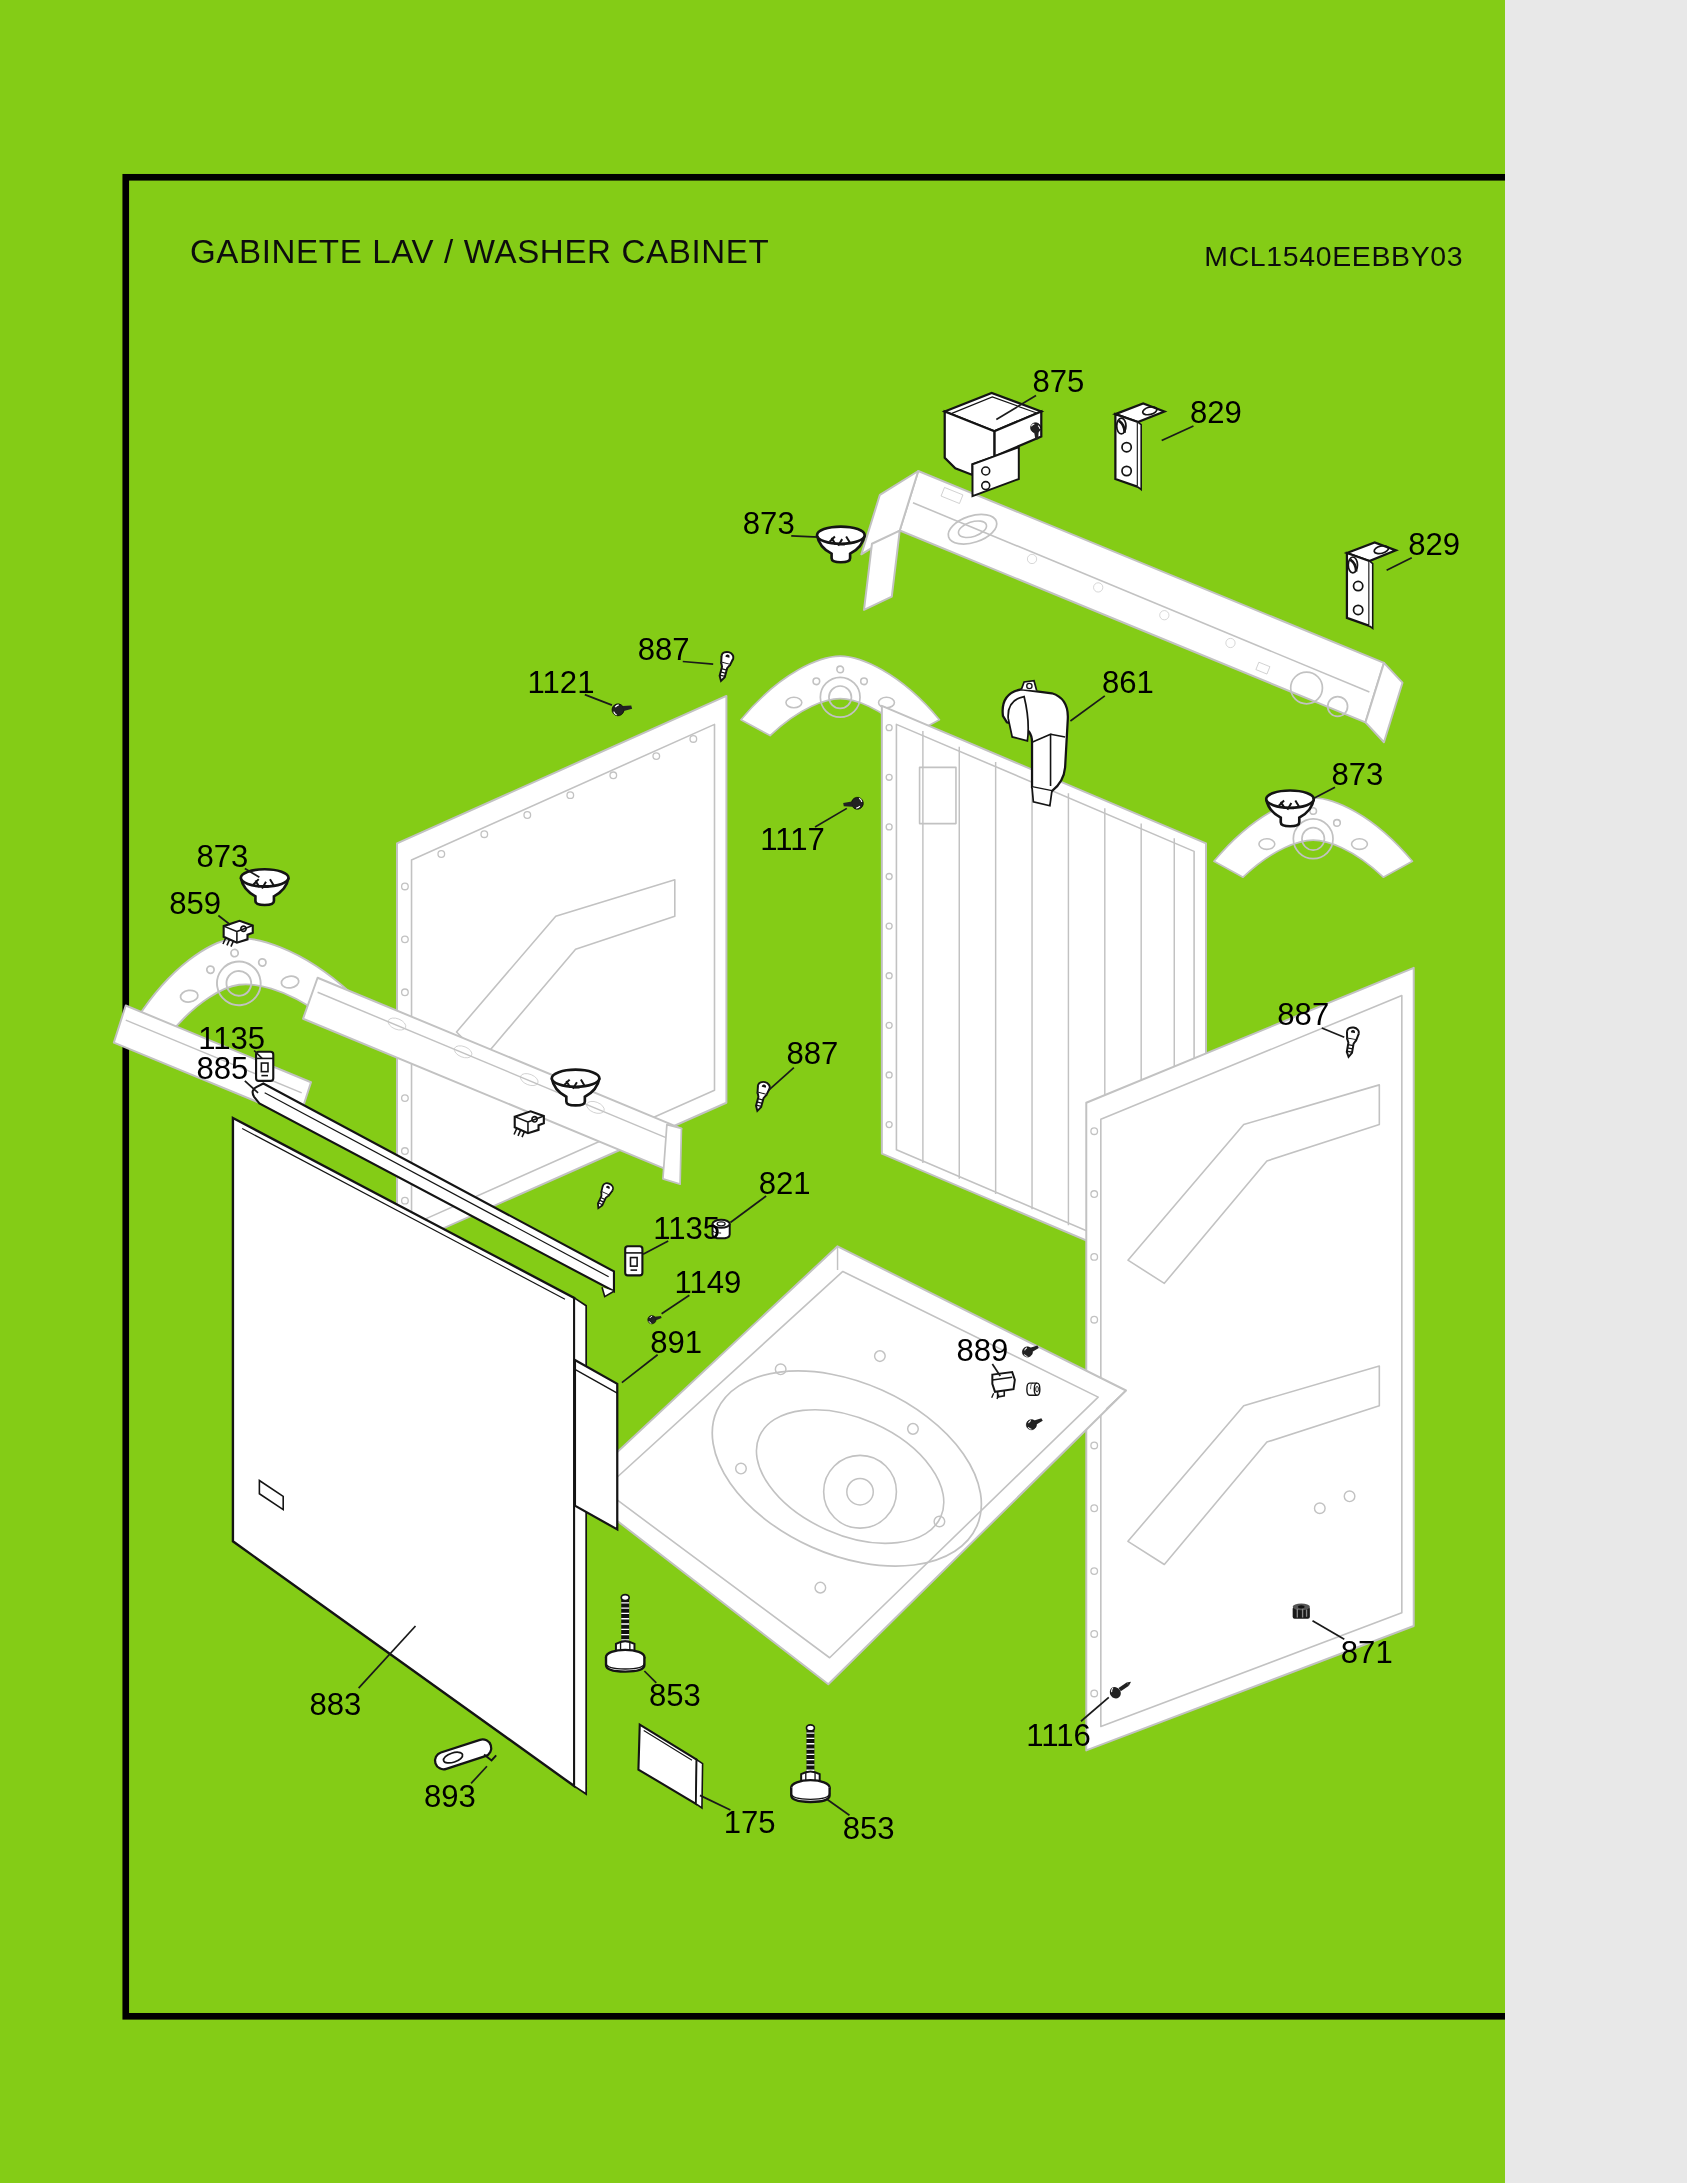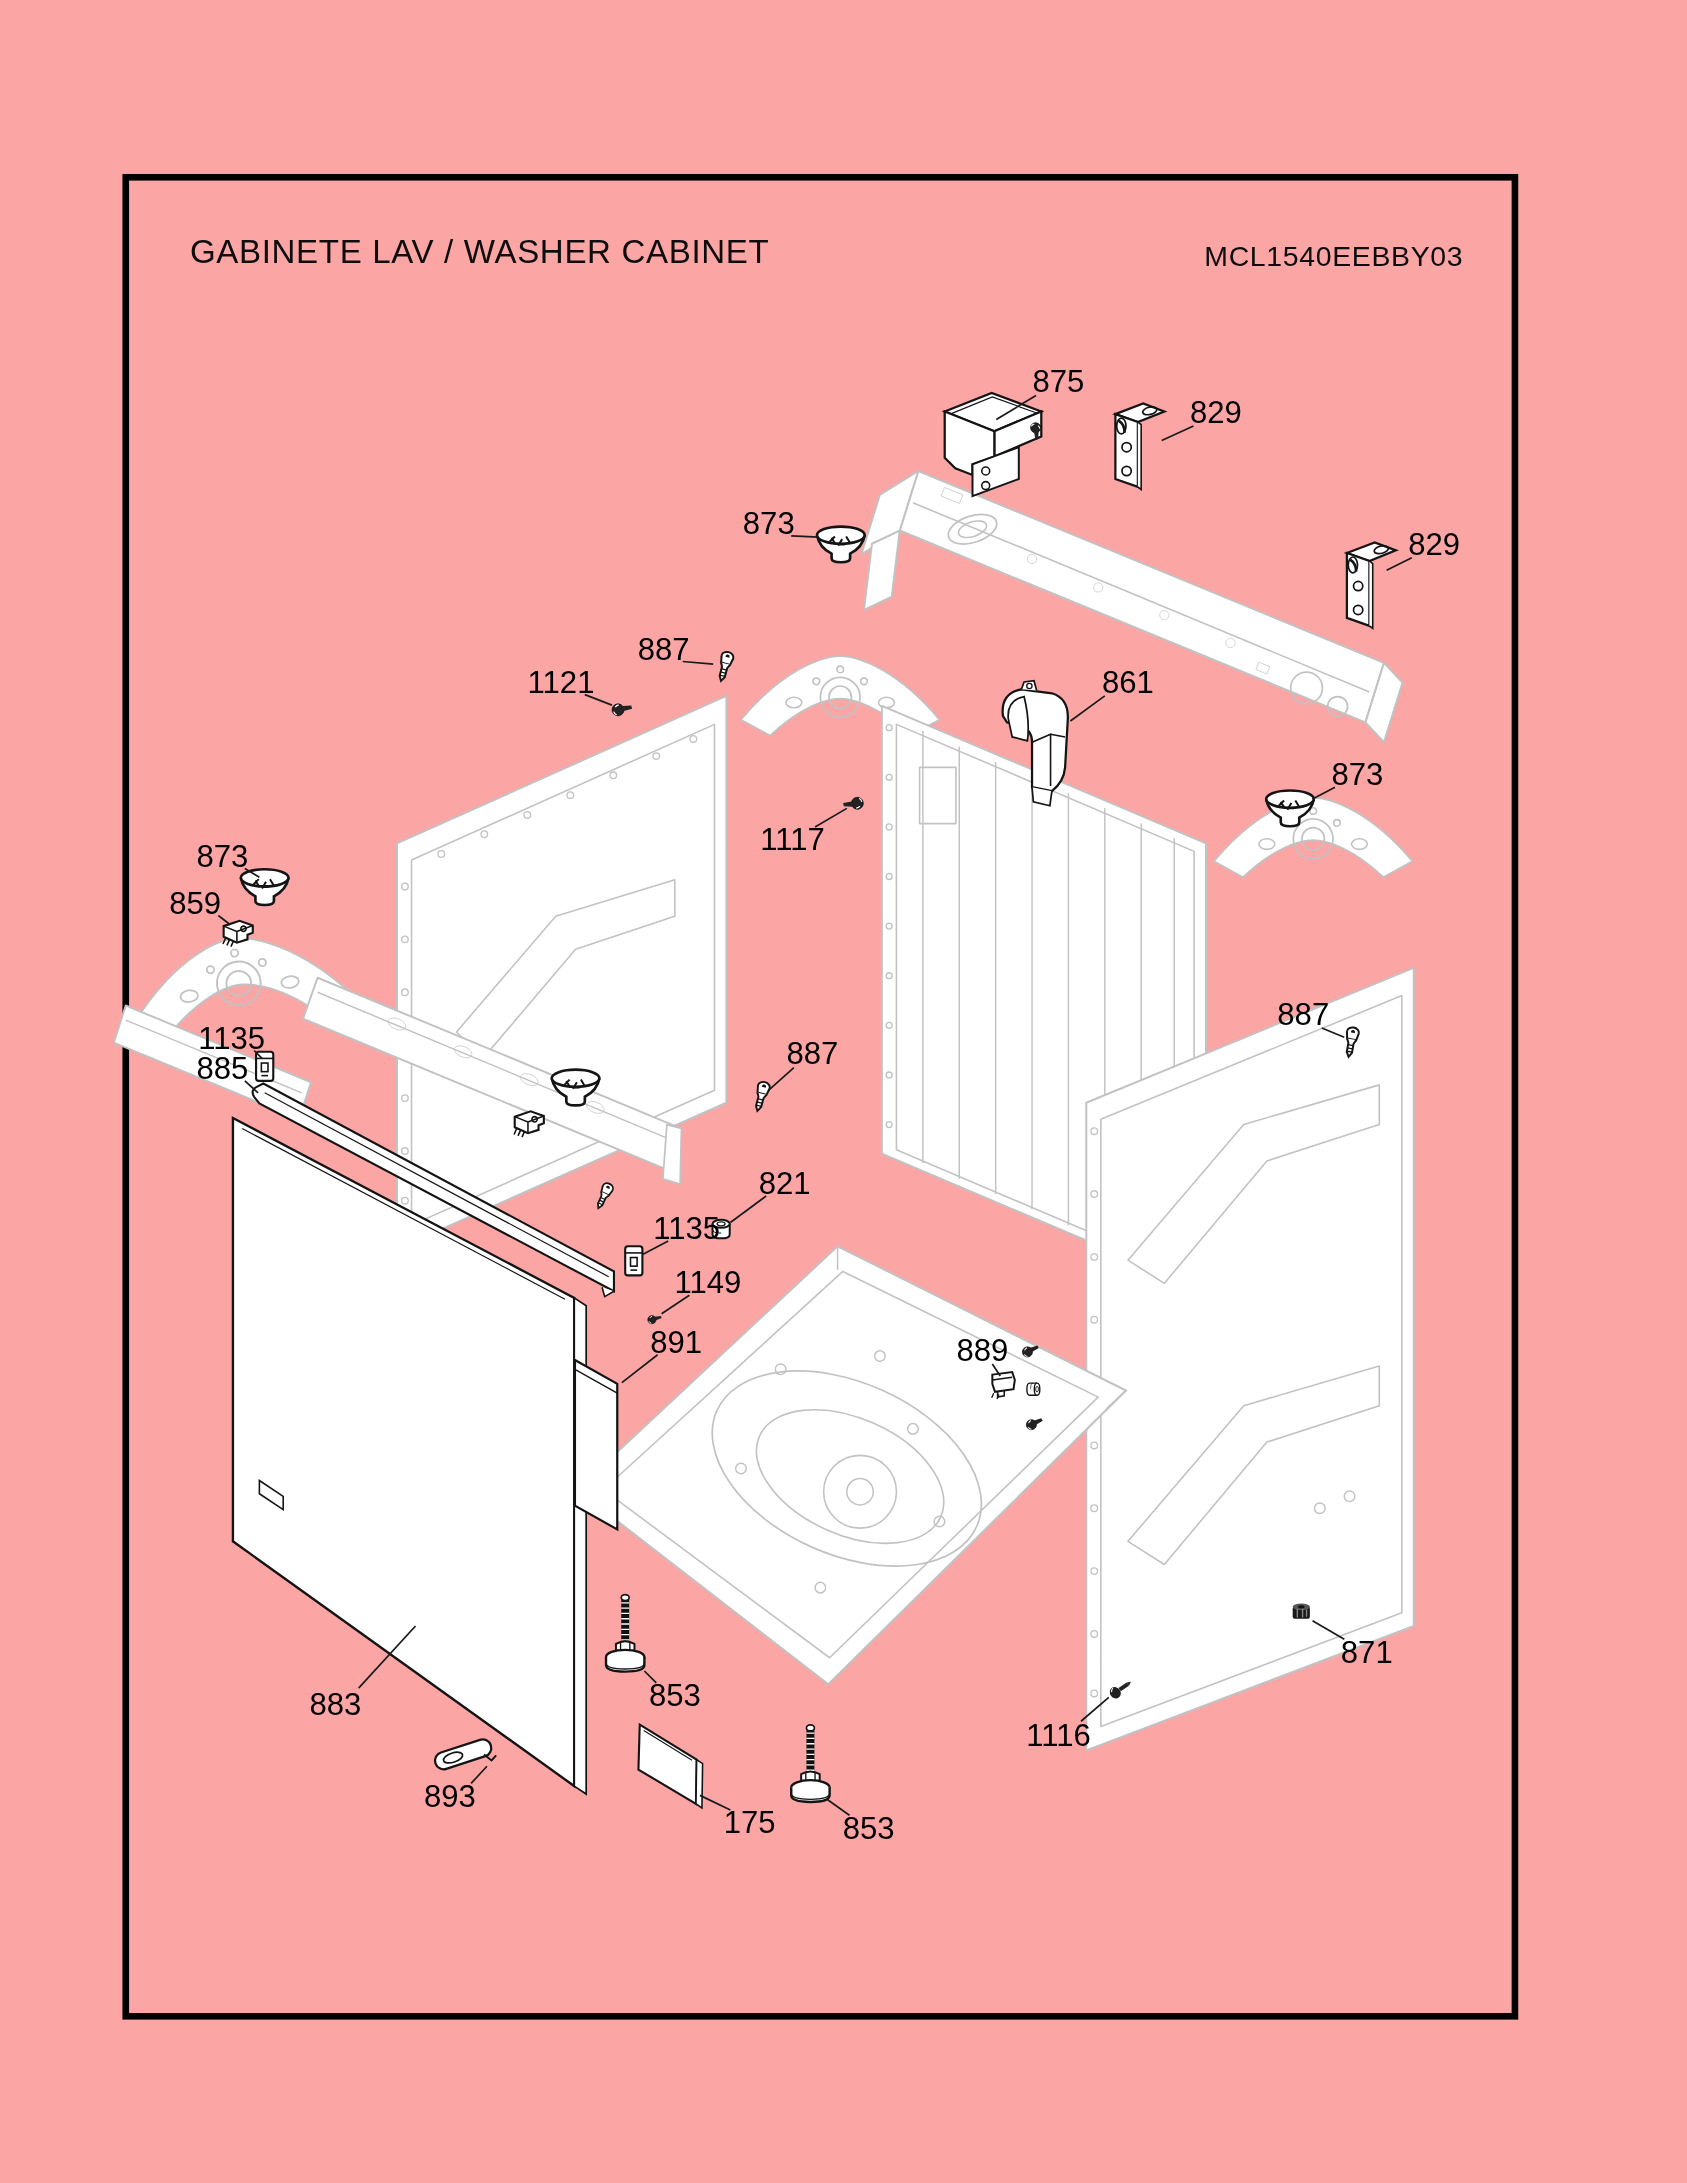--- a/index.html
+++ b/index.html
@@ -1,16 +1,16 @@
 <!DOCTYPE html>
 <html style="font-size:10.6px"><head>
 <meta charset="utf-8">
 <style>
   html,body{margin:0;padding:0;background:#e8e8e8;}
-  .page{position:relative;width:1687px;height:2183px;background:#fca5a5;
+  .page{position:relative;width:1505px;height:2183px;background:#84cc16;
         font-family:"Liberation Sans",sans-serif;overflow:hidden;}
   svg{position:absolute;inset:0;}
   .title-text{font:50px "Liberation Sans",sans-serif;fill:#0d0d0d;letter-spacing:1px;}
   .model-text{font:43px "Liberation Sans",sans-serif;fill:#0d0d0d;letter-spacing:1px;}
   .callout{font:47px "Liberation Sans",sans-serif;fill:#000;}
   .leader{stroke:#1a1a1a;stroke-width:2.6;}
   .ink{stroke:#141414;fill:#ffffff;}
   .ghost{stroke:#c2c2c2;fill:none;}
   .ghostf{stroke:#c2c2c2;fill:#ffffff;}
 </style>

